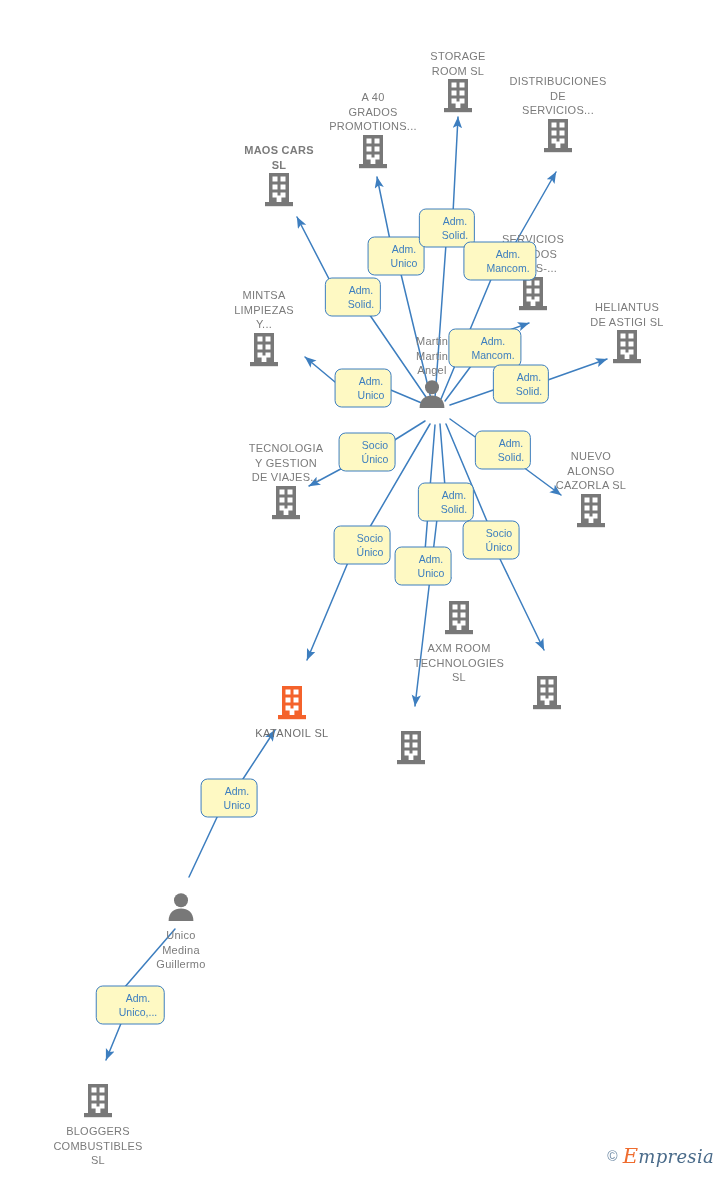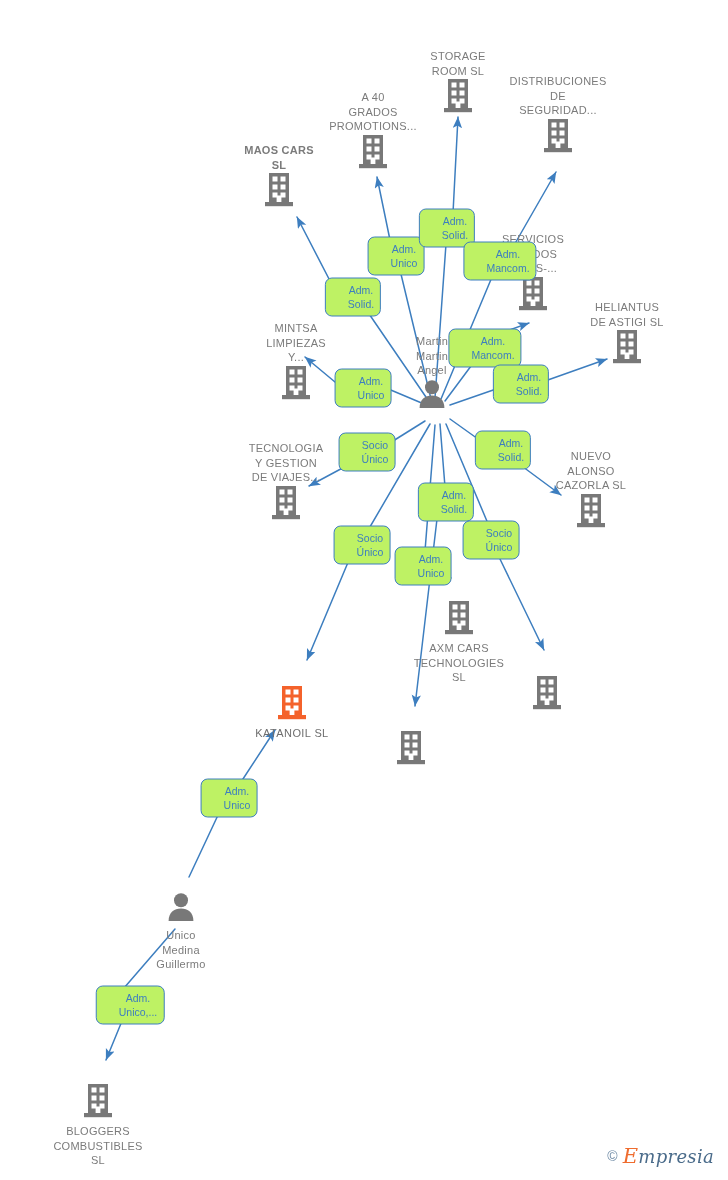--- a/index.html
+++ b/index.html
@@ -28,21 +28,21 @@
   }
   .node.label-above .label{margin-bottom:1px;}
   .node.label-below .label{margin-top:2px;}
   .node.highlight .label{color:#6e6e6e;font-weight:normal;letter-spacing:.4px;}
 
   
   .badge{
     position:absolute;
     transform:translate(-50%,-50%);
     box-sizing:border-box;
-    background:#bef264;
+    background:#fef9c3;
     border:1.4px solid #3d7ebf;
     border-radius:7px;
     color:#3d7ebf;
     font-size:10.5px;
     line-height:14px;
     text-align:center;
     padding:4px 6px 5px 22px;
     white-space:pre-line;
     min-width:44px;
   }
@@ -142,21 +142,21 @@
             <rect x="7.5" y="11.5" width="5" height="5" fill="#fff"></rect>
             <rect x="15.5" y="11.5" width="5" height="5" fill="#fff"></rect>
             <rect x="7.5" y="19.5" width="5" height="5" fill="#fff"></rect>
             <rect x="15.5" y="19.5" width="5" height="5" fill="#fff"></rect>
             <rect x="11.6" y="22.5" width="4.8" height="6.5" fill="#fff"></rect>
           </svg></span>
       </div>
       <div class="node label-above" style="left: 558px; top: 74px;">
         <span class="label">DISTRIBUCIONES
 DE
-SEGURIDAD...</span>
+SERVICIOS...</span>
         <span class="glyph"><svg width="28" height="34" viewBox="0 0 28 34" aria-hidden="true">
             <rect x="4" y="0" width="20" height="29" fill="#787878"></rect>
             <rect x="0" y="29" width="28" height="4.2" fill="#787878"></rect>
             <rect x="7.5" y="3.5" width="5" height="5" fill="#fff"></rect>
             <rect x="15.5" y="3.5" width="5" height="5" fill="#fff"></rect>
             <rect x="7.5" y="11.5" width="5" height="5" fill="#fff"></rect>
             <rect x="15.5" y="11.5" width="5" height="5" fill="#fff"></rect>
             <rect x="7.5" y="19.5" width="5" height="5" fill="#fff"></rect>
             <rect x="15.5" y="19.5" width="5" height="5" fill="#fff"></rect>
             <rect x="11.6" y="22.5" width="4.8" height="6.5" fill="#fff"></rect>
@@ -186,21 +186,21 @@
             <rect x="0" y="29" width="28" height="4.2" fill="#787878"></rect>
             <rect x="7.5" y="3.5" width="5" height="5" fill="#fff"></rect>
             <rect x="15.5" y="3.5" width="5" height="5" fill="#fff"></rect>
             <rect x="7.5" y="11.5" width="5" height="5" fill="#fff"></rect>
             <rect x="15.5" y="11.5" width="5" height="5" fill="#fff"></rect>
             <rect x="7.5" y="19.5" width="5" height="5" fill="#fff"></rect>
             <rect x="15.5" y="19.5" width="5" height="5" fill="#fff"></rect>
             <rect x="11.6" y="22.5" width="4.8" height="6.5" fill="#fff"></rect>
           </svg></span>
       </div>
-      <div class="node label-above" style="left: 296px; top: 288px; margin-top: 33px;">
+      <div class="node label-above" style="left: 264px; top: 288px;">
         <span class="label">MINTSA
 LIMPIEZAS
 Y...</span>
         <span class="glyph"><svg width="28" height="34" viewBox="0 0 28 34" aria-hidden="true">
             <rect x="4" y="0" width="20" height="29" fill="#787878"></rect>
             <rect x="0" y="29" width="28" height="4.2" fill="#787878"></rect>
             <rect x="7.5" y="3.5" width="5" height="5" fill="#fff"></rect>
             <rect x="15.5" y="3.5" width="5" height="5" fill="#fff"></rect>
             <rect x="7.5" y="11.5" width="5" height="5" fill="#fff"></rect>
             <rect x="15.5" y="11.5" width="5" height="5" fill="#fff"></rect>
@@ -261,21 +261,21 @@
             <rect x="4" y="0" width="20" height="29" fill="#787878"></rect>
             <rect x="0" y="29" width="28" height="4.2" fill="#787878"></rect>
             <rect x="7.5" y="3.5" width="5" height="5" fill="#fff"></rect>
             <rect x="15.5" y="3.5" width="5" height="5" fill="#fff"></rect>
             <rect x="7.5" y="11.5" width="5" height="5" fill="#fff"></rect>
             <rect x="15.5" y="11.5" width="5" height="5" fill="#fff"></rect>
             <rect x="7.5" y="19.5" width="5" height="5" fill="#fff"></rect>
             <rect x="15.5" y="19.5" width="5" height="5" fill="#fff"></rect>
             <rect x="11.6" y="22.5" width="4.8" height="6.5" fill="#fff"></rect>
           </svg></span>
-        <span class="label">AXM CARS
+        <span class="label">AXM ROOM
 TECHNOLOGIES
 SL</span>
       </div>
       <div class="node label-below" style="left: 547px; top: 676px;">
         <span class="glyph"><svg width="28" height="34" viewBox="0 0 28 34" aria-hidden="true">
             <rect x="4" y="0" width="20" height="29" fill="#787878"></rect>
             <rect x="0" y="29" width="28" height="4.2" fill="#787878"></rect>
             <rect x="7.5" y="3.5" width="5" height="5" fill="#fff"></rect>
             <rect x="15.5" y="3.5" width="5" height="5" fill="#fff"></rect>
             <rect x="7.5" y="11.5" width="5" height="5" fill="#fff"></rect>

